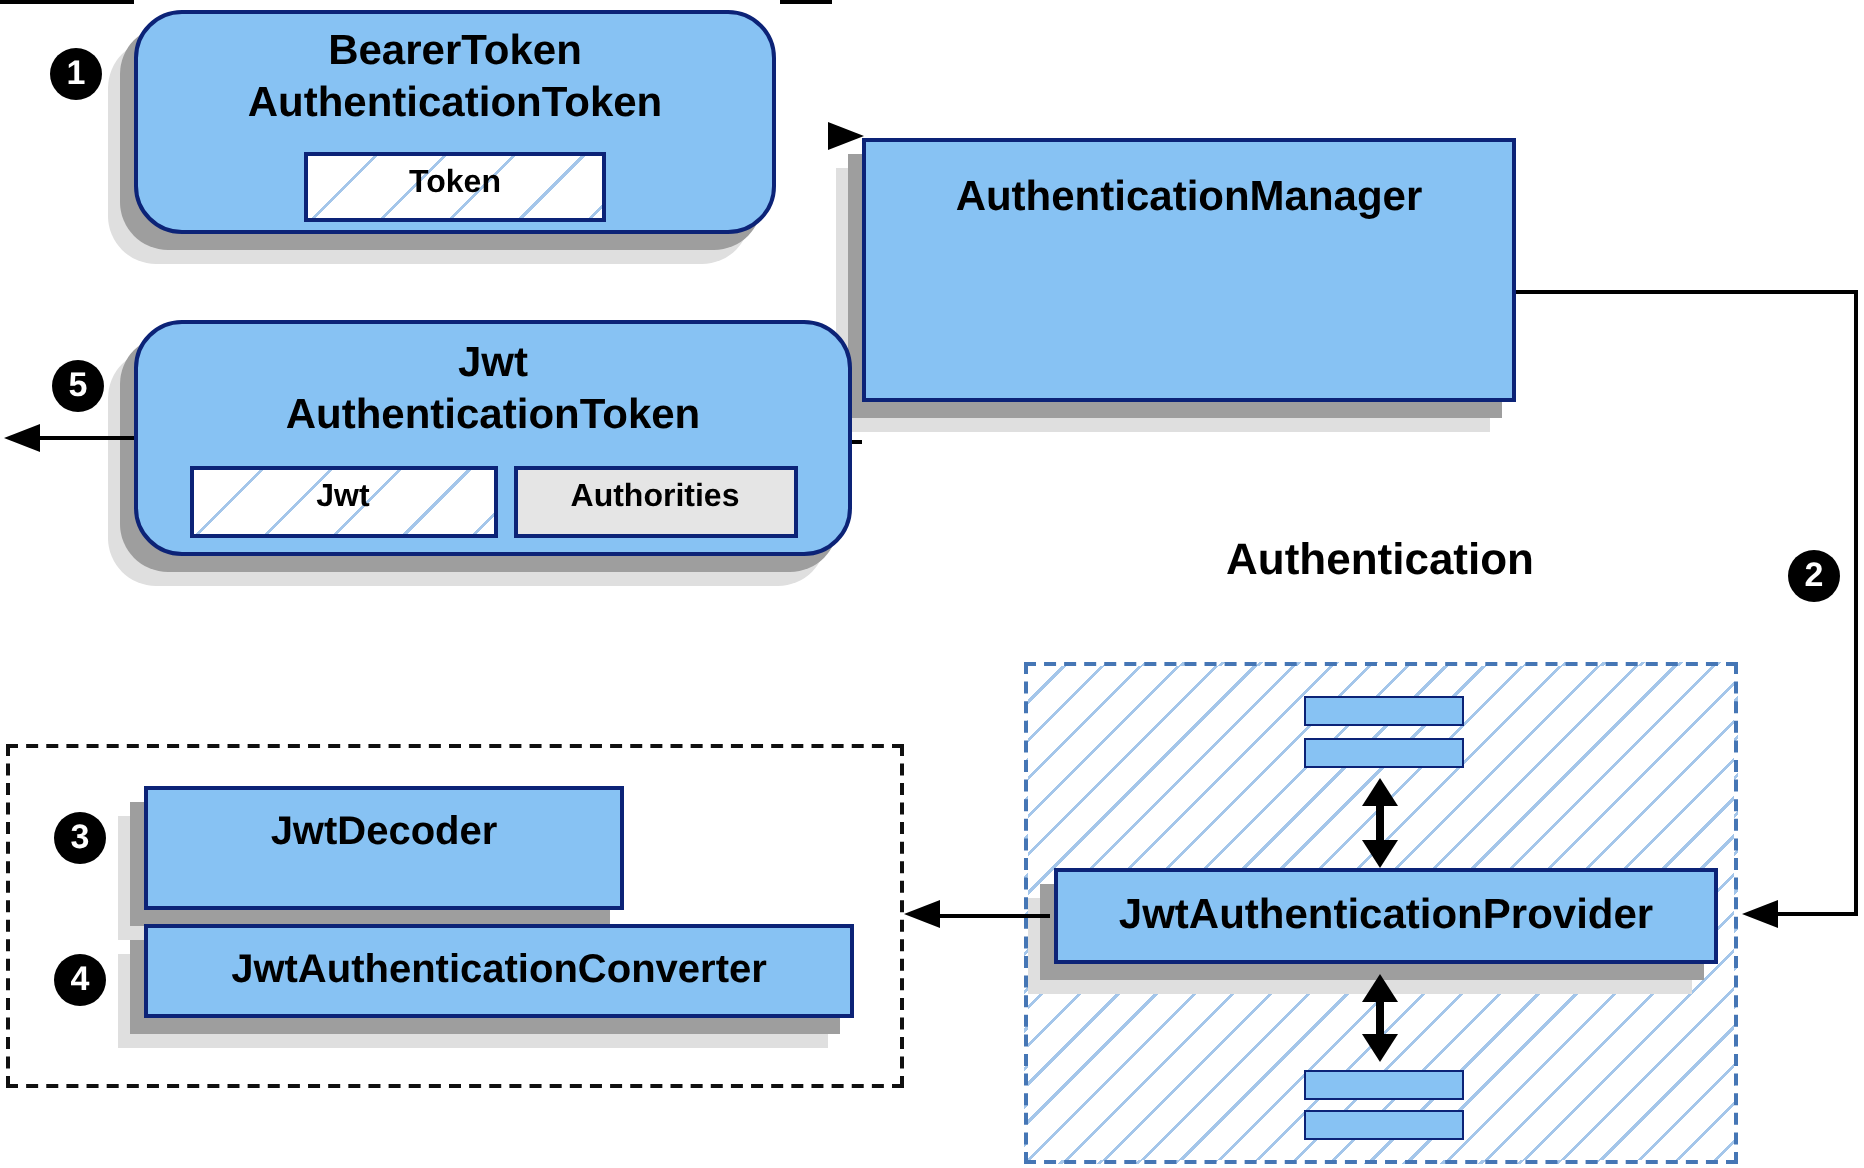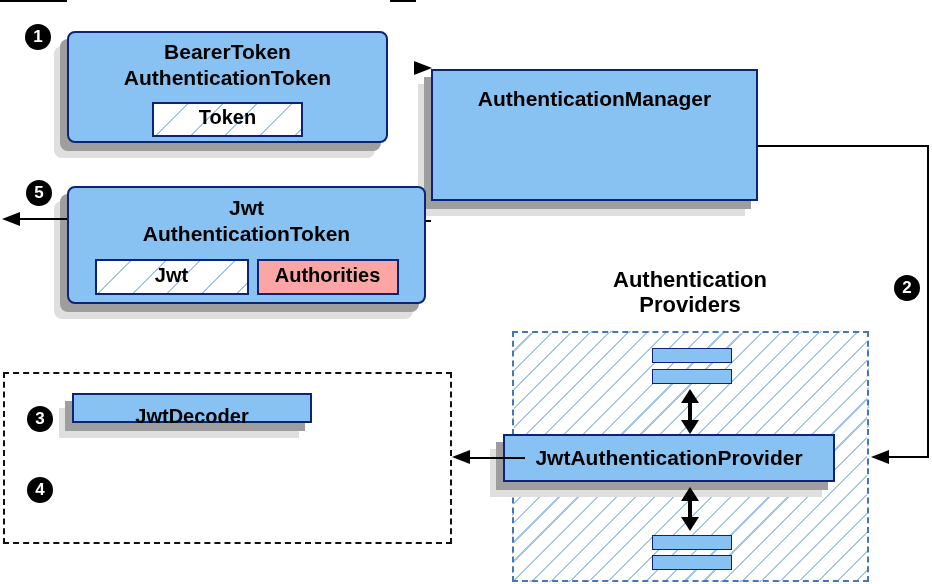--- a/index.html
+++ b/index.html
@@ -19,33 +19,33 @@
     font-family:"Liberation Sans",sans-serif;color:#000;
   }
   .abs{position:absolute;box-sizing:border-box;}
   
   .node{
     background:var(--node-fill);
     border:2px solid var(--node-border);
     box-shadow:-7px 8px 0 var(--shadow-dark), -13px 15px 0 var(--shadow-light);
     text-align:center;font-weight:bold;
   }
-  .rounded{border-radius:8px;margin-top:26px;}
+  .rounded{border-radius:24px;}
   .node-title{font-size:21px;line-height:26px;font-weight:bold;}
   .hatch-wide{
     background-color:#fff;
     background-image:repeating-linear-gradient(135deg, transparent 0 23px, var(--hatch) 23px 24.5px);
   }
   .hatch-narrow{
     background-color:#fff;
     background-image:repeating-linear-gradient(135deg, transparent 0 12px, var(--hatch) 12px 13.5px);
   }
   .chip{
     border:2px solid var(--node-border);
-    font-weight:bold;font-size:20px;text-align:center;
+    font-weight:bold;font-size:16px;text-align:center;
   }
   .bar{
     background:var(--node-fill);
     border:1.5px solid var(--node-border);
   }
   
   .group-black{border:2px dashed #101010;background:transparent;}
   .group-blue{border:2px dashed var(--dashed-blue);}
   
   .hline{background:var(--arrow);height:2px;}
@@ -97,55 +97,55 @@
   <div class="abs hline" style="left:886px;top:456px;width:43px;"></div>
   <div class="abs head-left" style="left:871px;top:450px;"></div>
 
   <div class="abs hline" style="left:390px;top:220px;width:41px;"></div>
 
   <div class="abs node rounded" style="left:67px;top:160px;width:359px;height:118px;padding-top:7px;">
     <div class="node-title">Jwt</div>
     <div class="node-title">AuthenticationToken</div>
     <div style="display:flex;justify-content:center;gap:8px;margin-top:12px;">
       <div class="chip hatch-wide" style="width:150px;height:32px;line-height:28px;">Jwt</div>
-      <div class="chip" style="width:138px;height:32px;line-height:28px;background:#fca5a5;">Authorities</div>
+      <div class="chip" style="width:138px;height:32px;line-height:28px;background:#e5e5e5;">Authorities</div>
     </div>
   </div>
 
   <div class="abs hline" style="left:17px;top:218px;width:50px;"></div>
   <div class="abs head-left" style="left:2px;top:212px;"></div>
 
   <div class="abs group-label" style="left:575px;top:267px;width:230px;">
     <div>Authentication</div>
-    <div>Providers</div>
   </div>
 
   <div class="abs group-blue hatch-narrow" style="left:512px;top:331px;width:357px;height:251px;"></div>
 
   <div class="abs bar" style="left:652px;top:348px;width:80px;height:15px;"></div>
   <div class="abs bar" style="left:652px;top:369px;width:80px;height:15px;"></div>
 
   <div class="abs varrow" style="left:681px;top:389px;width:18px;height:45px;">
     <div class="tri-up"></div>
       <div class="stem"></div>
       <div class="tri-down"></div>
   </div>
 
-  <div class="abs node" style="left:503px;top:434px;width:332px;height:48px;line-height:44px;font-size:21px;">JwtAuthenticationProvider</div>
+  <div class="abs node" style="left:527px;top:434px;width:332px;height:48px;line-height:44px;font-size:21px;">JwtAuthenticationProvider</div>
 
   <div class="abs varrow" style="left:681px;top:487px;width:18px;height:44px;">
     <div class="tri-up"></div>
       <div class="stem"></div>
       <div class="tri-down"></div>
   </div>
 
   <div class="abs bar" style="left:652px;top:535px;width:80px;height:15px;"></div>
   <div class="abs bar" style="left:652px;top:555px;width:80px;height:15px;"></div>
 
   <div class="abs hline" style="left:467px;top:457px;width:58px;"></div>
   <div class="abs head-left" style="left:452px;top:450px;"></div>
 
   <div class="abs group-black" style="left:3px;top:372px;width:449px;height:172px;"></div>
 
-  <div class="abs node plain-node-label" style="left:72px;top:393px;width:240px;height:30px;line-height:42px;">JwtDecoder</div>
+  <div class="abs node plain-node-label" style="left:72px;top:393px;width:240px;height:62px;line-height:42px;">JwtDecoder</div>
 
+  <div class="abs node plain-node-label" style="left:72px;top:462px;width:355px;height:47px;line-height:43px;">JwtAuthenticationConverter</div>
 
 </div>
 
 </body></html>

